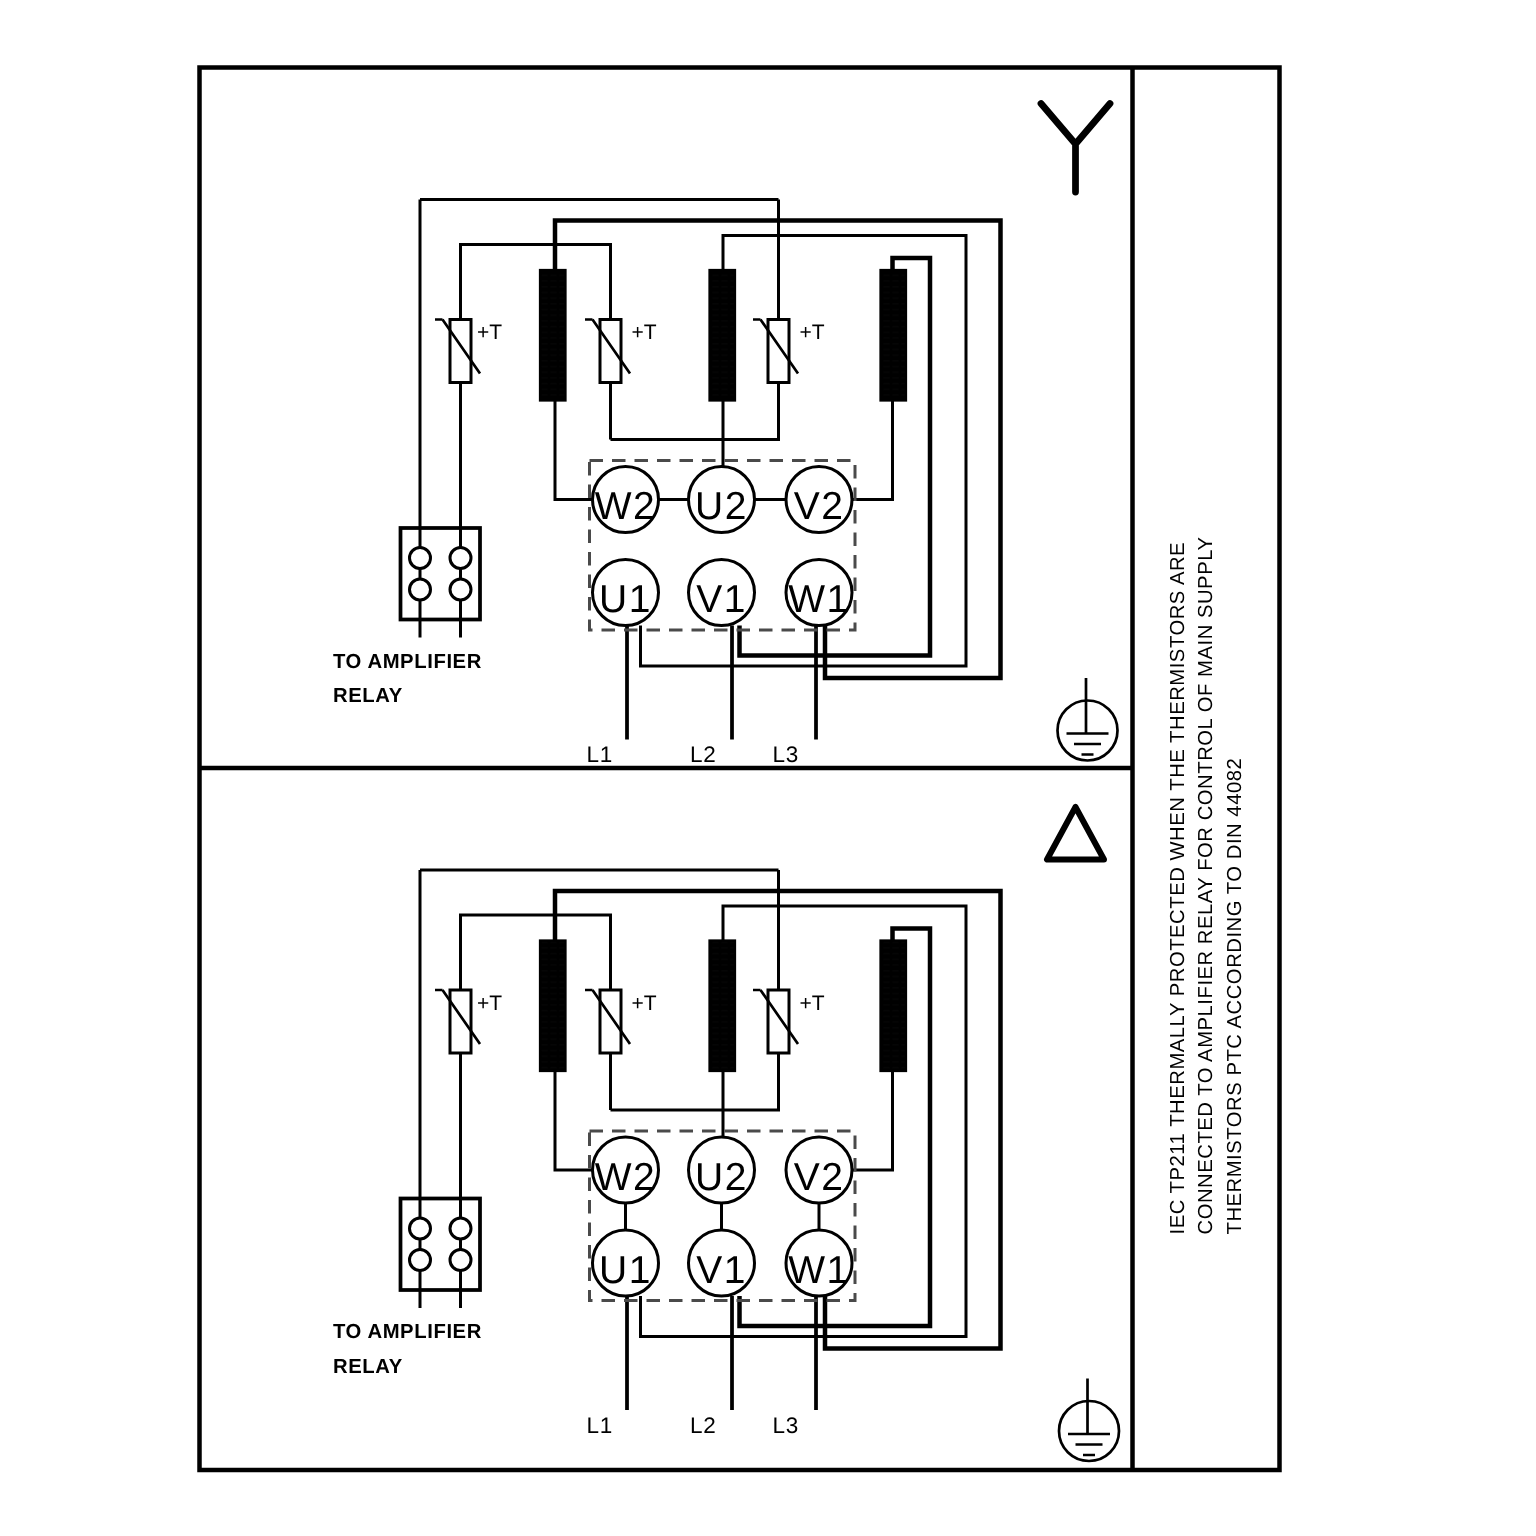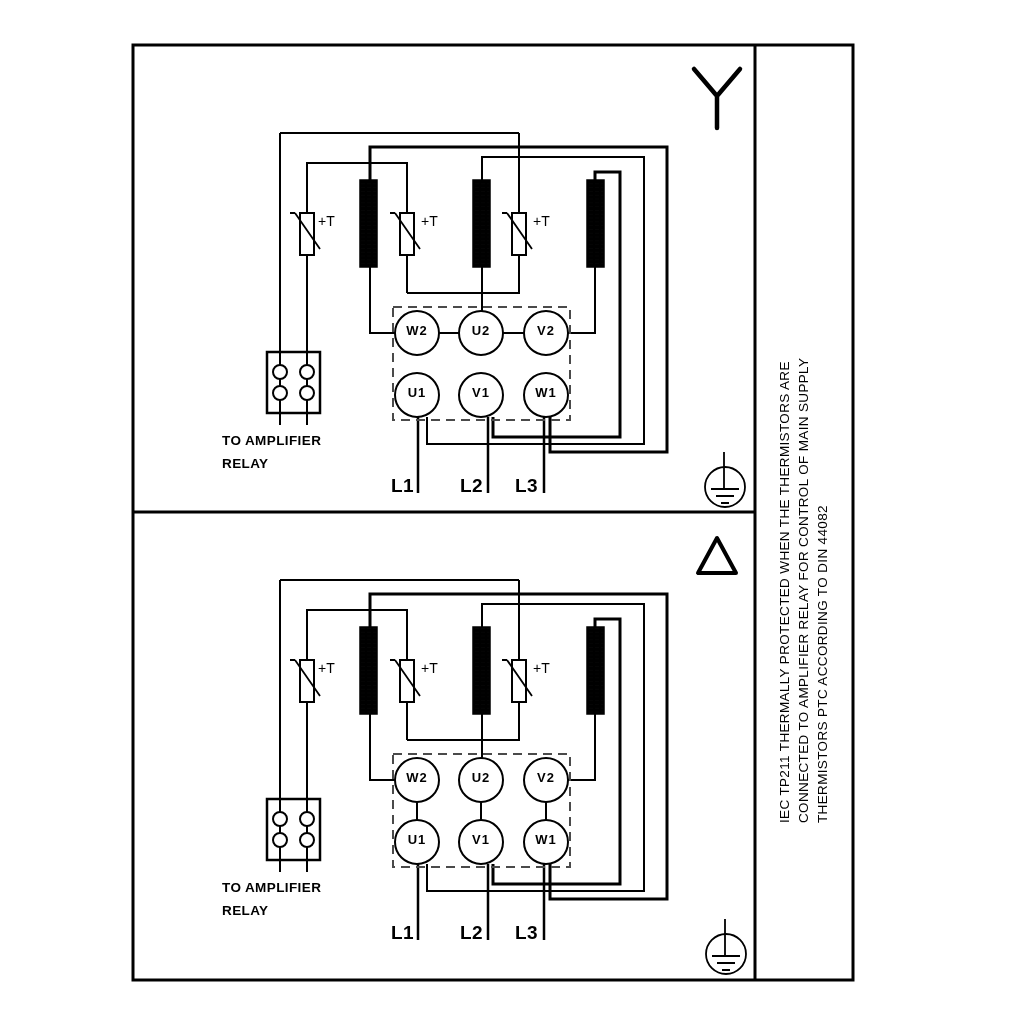--- a/index.html
+++ b/index.html
@@ -2,22 +2,22 @@
 <html><head>
 <meta charset="utf-8">
 <style>
   html,body{margin:0;padding:0;background:#fff;}
   .stage{
     position:relative;width:1024px;height:1024px;background:#ffffff;
     font-family:"Liberation Sans",sans-serif;color:#000;overflow:hidden;
   }
   .stage svg{position:absolute;left:0;top:0;}
   .lbl{position:absolute;color:#000;white-space:nowrap;line-height:1;}
-  .term-lbl{width:44px;text-align:center;font-size:13px;letter-spacing:1px;font-weight:700;}
-  .line-lbl{font-size:19px;font-weight:700;letter-spacing:0.5px;}
+  .term-lbl{width:44px;text-align:center;font-size:26px;letter-spacing:1px;font-weight:400;}
+  .line-lbl{font-size:15px;font-weight:400;letter-spacing:0.5px;margin-top:20px;}
   .pt-lbl{font-size:14px;font-weight:400;}
   .cap-lbl{font-size:13.5px;font-weight:700;letter-spacing:0.4px;}
   .side-note{
     position:absolute;left:580px;top:568px;width:450px;height:60px;
     transform:rotate(-90deg);
     font-size:13.5px;letter-spacing:0.35px;line-height:19px;text-align:left;
   }
   .side-note div{white-space:nowrap;}
 </style>
 </head>

